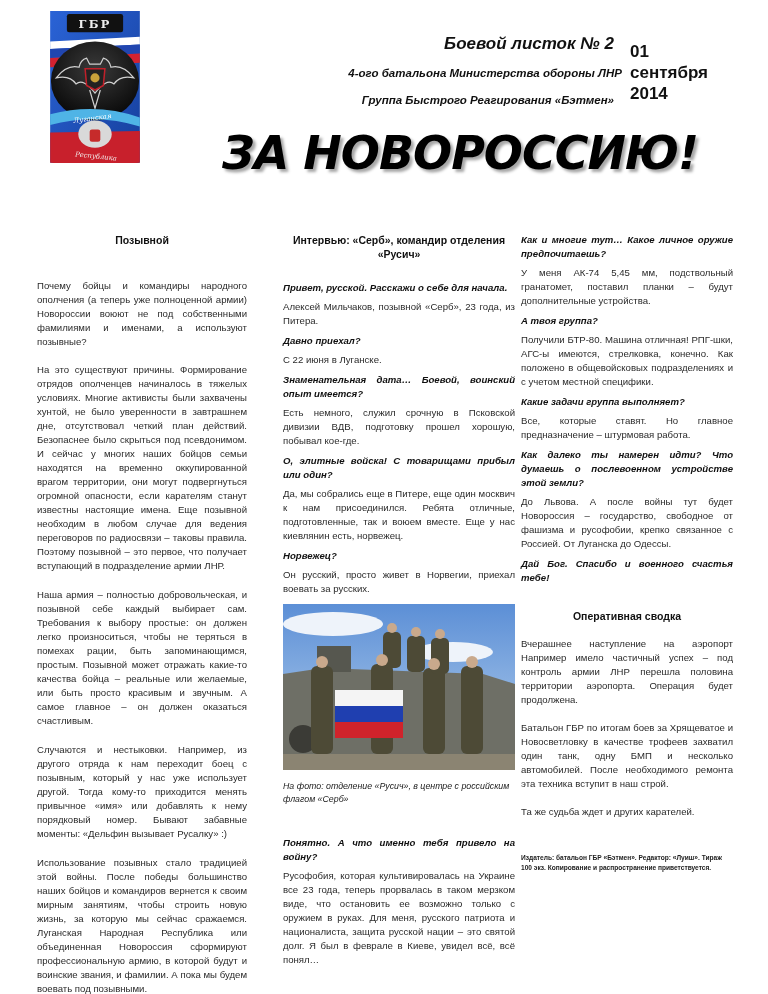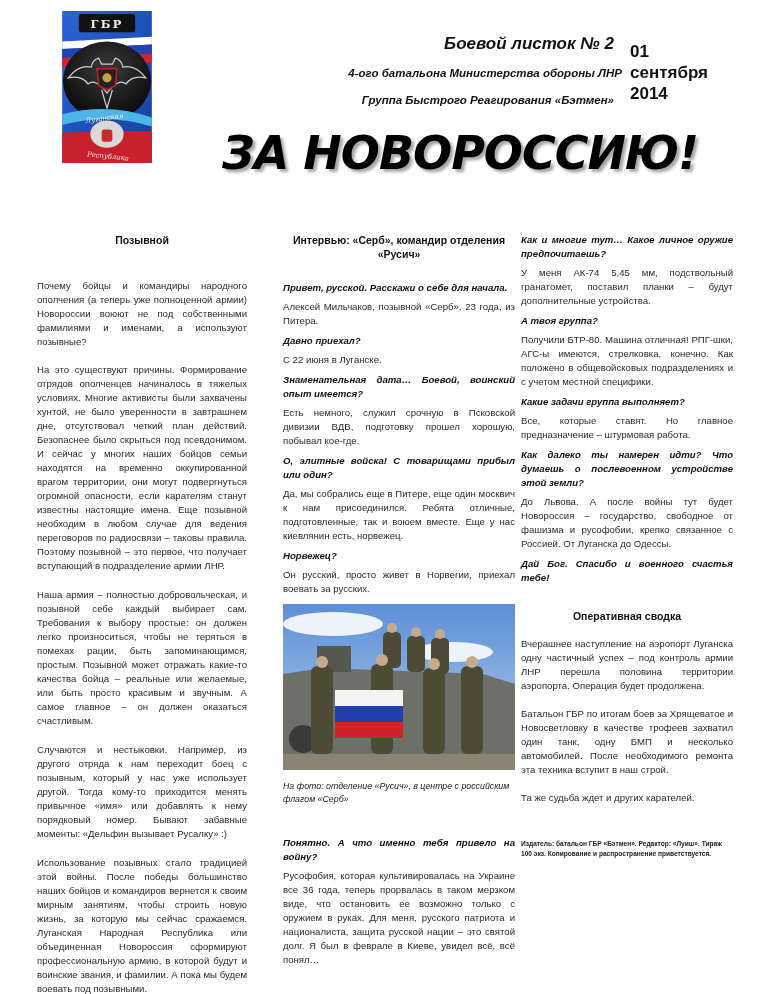--- a/index.html
+++ b/index.html
@@ -1,19 +1,19 @@
 <!DOCTYPE html>
 <html><head>
 <meta charset="utf-8">
 <style>
   * { box-sizing: border-box; margin: 0; padding: 0; }
   html, body { width: 768px; height: 994px; background: #ffffff; overflow: hidden; }
   body { position: relative; font-family: "Liberation Sans", "DejaVu Sans", sans-serif; color: #1a1a1a; }
 
-  .logo { position: absolute; left: 48px; top: 11px; width: 118px; height: 152px; overflow: hidden; border-radius: 4px 4px 18px 18px; }
+  .logo { position: absolute; left: 36px; top: 11px; width: 118px; height: 152px; overflow: hidden; border-radius: 4px 4px 18px 18px; }
   .logo svg { display: block; width: 100%; height: 100%; }
 
   .masthead-title { position: absolute; right: 154px; top: 34px; font-size: 17px; font-weight: bold; font-style: italic; color: #111; text-align: right; white-space: nowrap; }
   .masthead-sub1 { position: absolute; right: 146px; top: 67px; font-size: 11.5px; font-weight: bold; font-style: italic; color: #111; white-space: nowrap; text-align: right; }
   .masthead-sub2 { position: absolute; right: 154px; top: 94px; font-size: 11.5px; font-weight: bold; font-style: italic; color: #111; white-space: nowrap; text-align: right; }
   .date { position: absolute; left: 630px; top: 41px; width: 110px; text-align: left; font-size: 17px; font-weight: bold; line-height: 21px; color: #111; }
   .date div { display: block; }
 
   .headline { position: absolute; left: 190px; top: 126px; width: 540px; text-align: center; font-family: "DejaVu Sans", sans-serif; font-weight: bold; font-style: italic; font-size: 46px; letter-spacing: -1px; color: #000; text-shadow: 3px 3px 3px rgba(0,0,0,0.35); white-space: nowrap; }
 
@@ -135,33 +135,33 @@
           <circle cx="157" cy="30" r="5"></circle>
       </g>
       <rect x="52" y="86" width="68" height="16" fill="#f4f4f4"></rect>
       <rect x="52" y="102" width="68" height="16" fill="#1f3fb0"></rect>
       <rect x="52" y="118" width="68" height="16" fill="#d0232b"></rect>
     </svg>
   </div>
   <div class="caption">На фото: отделение «Русич», в центре с российским флагом «Серб»</div>
 
   <div class="q">Понятно. А что именно тебя привело на войну?</div>
-  <div class="a">Русофобия, которая культивировалась на Украине все 36 года, теперь прорвалась в таком мерзком виде, что остановить ее возможно только с оружием в руках. Для меня, русского патриота и националиста, защита русской нации – это святой долг. Я был в феврале в Киеве, увидел всё, всё понял…</div>
+  <div class="a">Русофобия, которая культивировалась на Украине все 23 года, теперь прорвалась в таком мерзком виде, что остановить ее возможно только с оружием в руках. Для меня, русского патриота и националиста, защита русской нации – это святой долг. Я был в феврале в Киеве, увидел всё, всё понял…</div>
 </div>
 
 <div class="col col3">
   <div class="q">Как и многие тут… Какое личное оружие предпочитаешь?</div>
   <div class="a">У меня АК-74 5,45 мм, подствольный гранатомет, поставил планки – будут дополнительные устройства.</div>
   <div class="q">А твоя группа?</div>
   <div class="a">Получили БТР-80. Машина отличная! РПГ-шки, АГС-ы имеются, стрелковка, конечно. Как положено в общевойсковых подразделениях и с учетом местной специфики.</div>
   <div class="q">Какие задачи группа выполняет?</div>
   <div class="a">Все, которые ставят. Но главное предназначение – штурмовая работа.</div>
   <div class="q">Как далеко ты намерен идти? Что думаешь о послевоенном устройстве этой земли?</div>
   <div class="a">До Львова. А после войны тут будет Новороссия – государство, свободное от фашизма и русофобии, крепко связанное с Россией. От Луганска до Одессы.</div>
   <div class="q" style="margin-bottom:24px;">Дай Бог. Спасибо и военного счастья тебе!</div>
 
   <div class="sec-title" style="margin-bottom:14px;">Оперативная сводка</div>
-  <div class="p" style="margin-bottom:14px;">Вчерашнее наступление на аэропорт Луганска одну частичный успех – под контроль армии ЛНР перешла половина территории аэропорта. Операция будет продолжена.</div>
+  <div class="p" style="margin-bottom:14px;">Вчерашнее наступление на аэропорт Например имело частичный успех – под контроль армии ЛНР перешла половина территории аэропорта. Операция будет продолжена.</div>
   <div class="p" style="margin-bottom:14px;">Батальон ГБР по итогам боев за Хрящеватое и Новосветловку в качестве трофеев захватил один танк, одну БМП и несколько автомобилей. После необходимого ремонта эта техника вступит в наш строй.</div>
   <div class="p">Та же судьба ждет и других карателей.</div>
 
   <div class="imprint">Издатель: батальон ГБР «Бэтмен». Редактор: «Луиш». Тираж 100 экз. Копирование и распространение приветствуется.</div>
 </div>
 
 </body></html>

